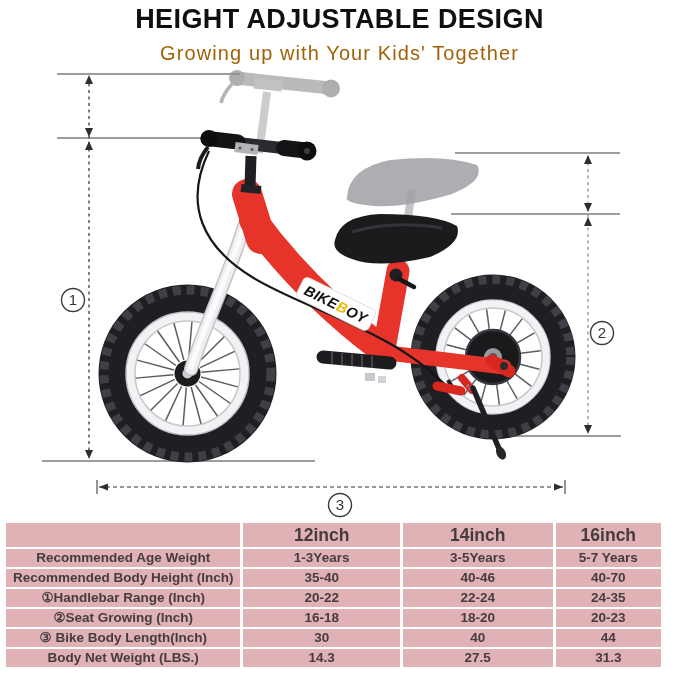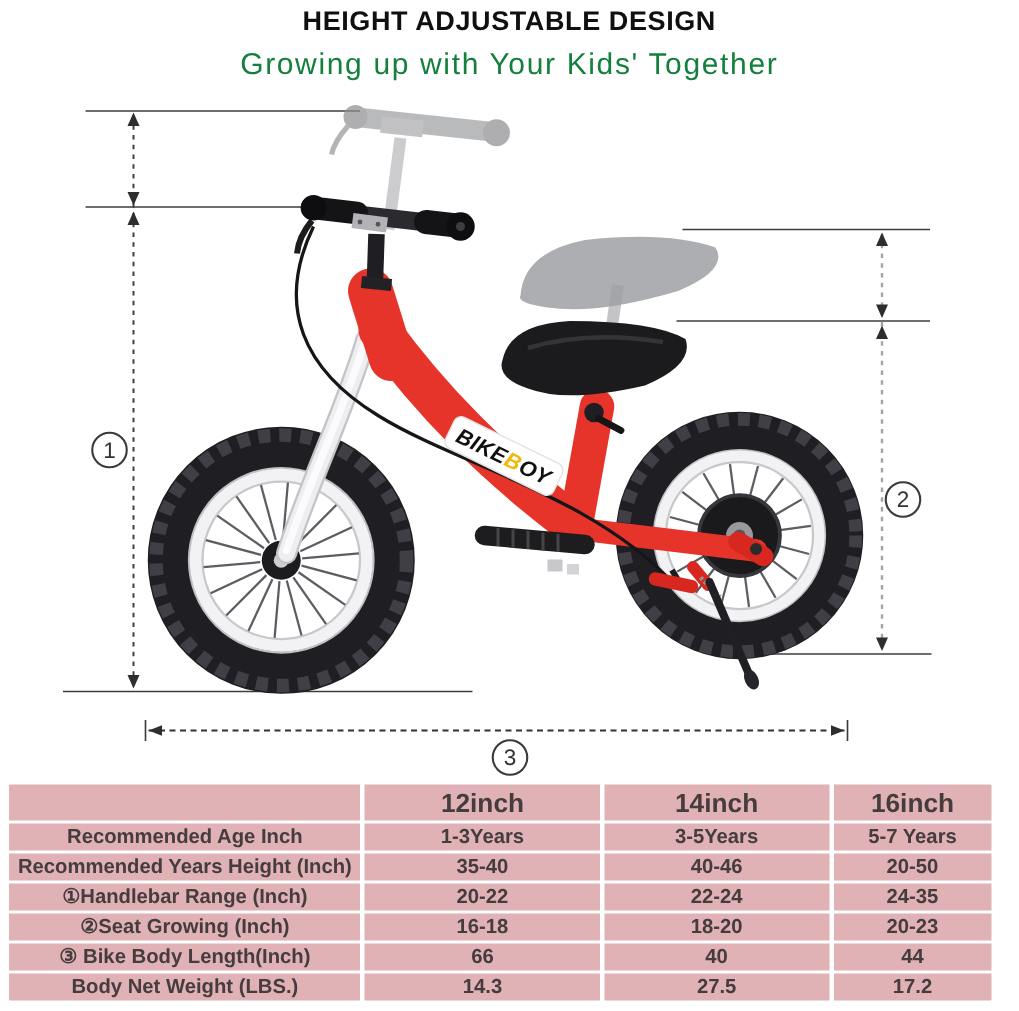--- a/index.html
+++ b/index.html
@@ -2,25 +2,25 @@
 <html><head>
 <meta charset="utf-8">
 <style>
   html,body{margin:0;padding:0;}
   body{
     width:679px;height:674px;position:relative;background:#ffffff;
     overflow:hidden;font-family:"Liberation Sans",sans-serif;
   }
   .hdr{position:absolute;top:0;left:0;right:0;text-align:center;}
   .hdr h1{
-    margin:4px 0 0;font-size:18px;font-weight:700;color:#101010;
+    margin:4px 0 0;font-size:27px;font-weight:700;color:#101010;
     letter-spacing:.4px;
   }
   .hdr .sub{
-    margin-top:7px;font-size:20px;font-weight:400;color:#15803d;
+    margin-top:7px;font-size:20px;font-weight:400;color:#a16207;
     letter-spacing:1.1px;
   }
   svg.diagram{position:absolute;left:0;top:0;}
   .dimline{stroke:#3c3c3c;stroke-width:1.1;}
   .dashv{stroke:#3d3d3d;stroke-width:1.3;stroke-dasharray:3 3.5;fill:none;}
   .dashv.light{stroke:#a4a4a8;stroke-width:1.6;}
   .dashh{stroke:#323232;stroke-width:1.2;stroke-dasharray:4 3;}
   .ah{fill:#2e2e2e;stroke:none;}
   .badge{fill:#ffffff;stroke:#3a3a3a;stroke-width:1.4;}
   .badge-num{font-size:15px;fill:#333;text-anchor:middle;font-weight:400;}
@@ -240,50 +240,50 @@
         <col style="width:16.3%">
       </colgroup>
     <tbody>
         <tr class="head">
       <th></th>
       <th>12inch</th>
       <th>14inch</th>
       <th>16inch</th>
     </tr>
     <tr>
-      <td>Recommended Age Inch</td>
+      <td>Recommended Age Weight</td>
       <td>1-3Years</td>
       <td>3-5Years</td>
       <td>5-7 Years</td>
     </tr>
     <tr>
-      <td>Recommended Years Height (Inch)</td>
+      <td>Recommended Body Height (Inch)</td>
       <td>35-40</td>
       <td>40-46</td>
-      <td>20-50</td>
+      <td>40-70</td>
     </tr>
     <tr>
       <td>①Handlebar Range (Inch)</td>
       <td>20-22</td>
       <td>22-24</td>
       <td>24-35</td>
     </tr>
     <tr>
       <td>②Seat Growing (Inch)</td>
       <td>16-18</td>
       <td>18-20</td>
       <td>20-23</td>
     </tr>
     <tr>
       <td>③ Bike Body Length(Inch)</td>
-      <td>66</td>
+      <td>30</td>
       <td>40</td>
       <td>44</td>
     </tr>
     <tr>
       <td>Body Net Weight (LBS.)</td>
       <td>14.3</td>
       <td>27.5</td>
-      <td>17.2</td>
+      <td>31.3</td>
     </tr>
   </tbody>
     </table>
 </div>
 
 </body></html>

